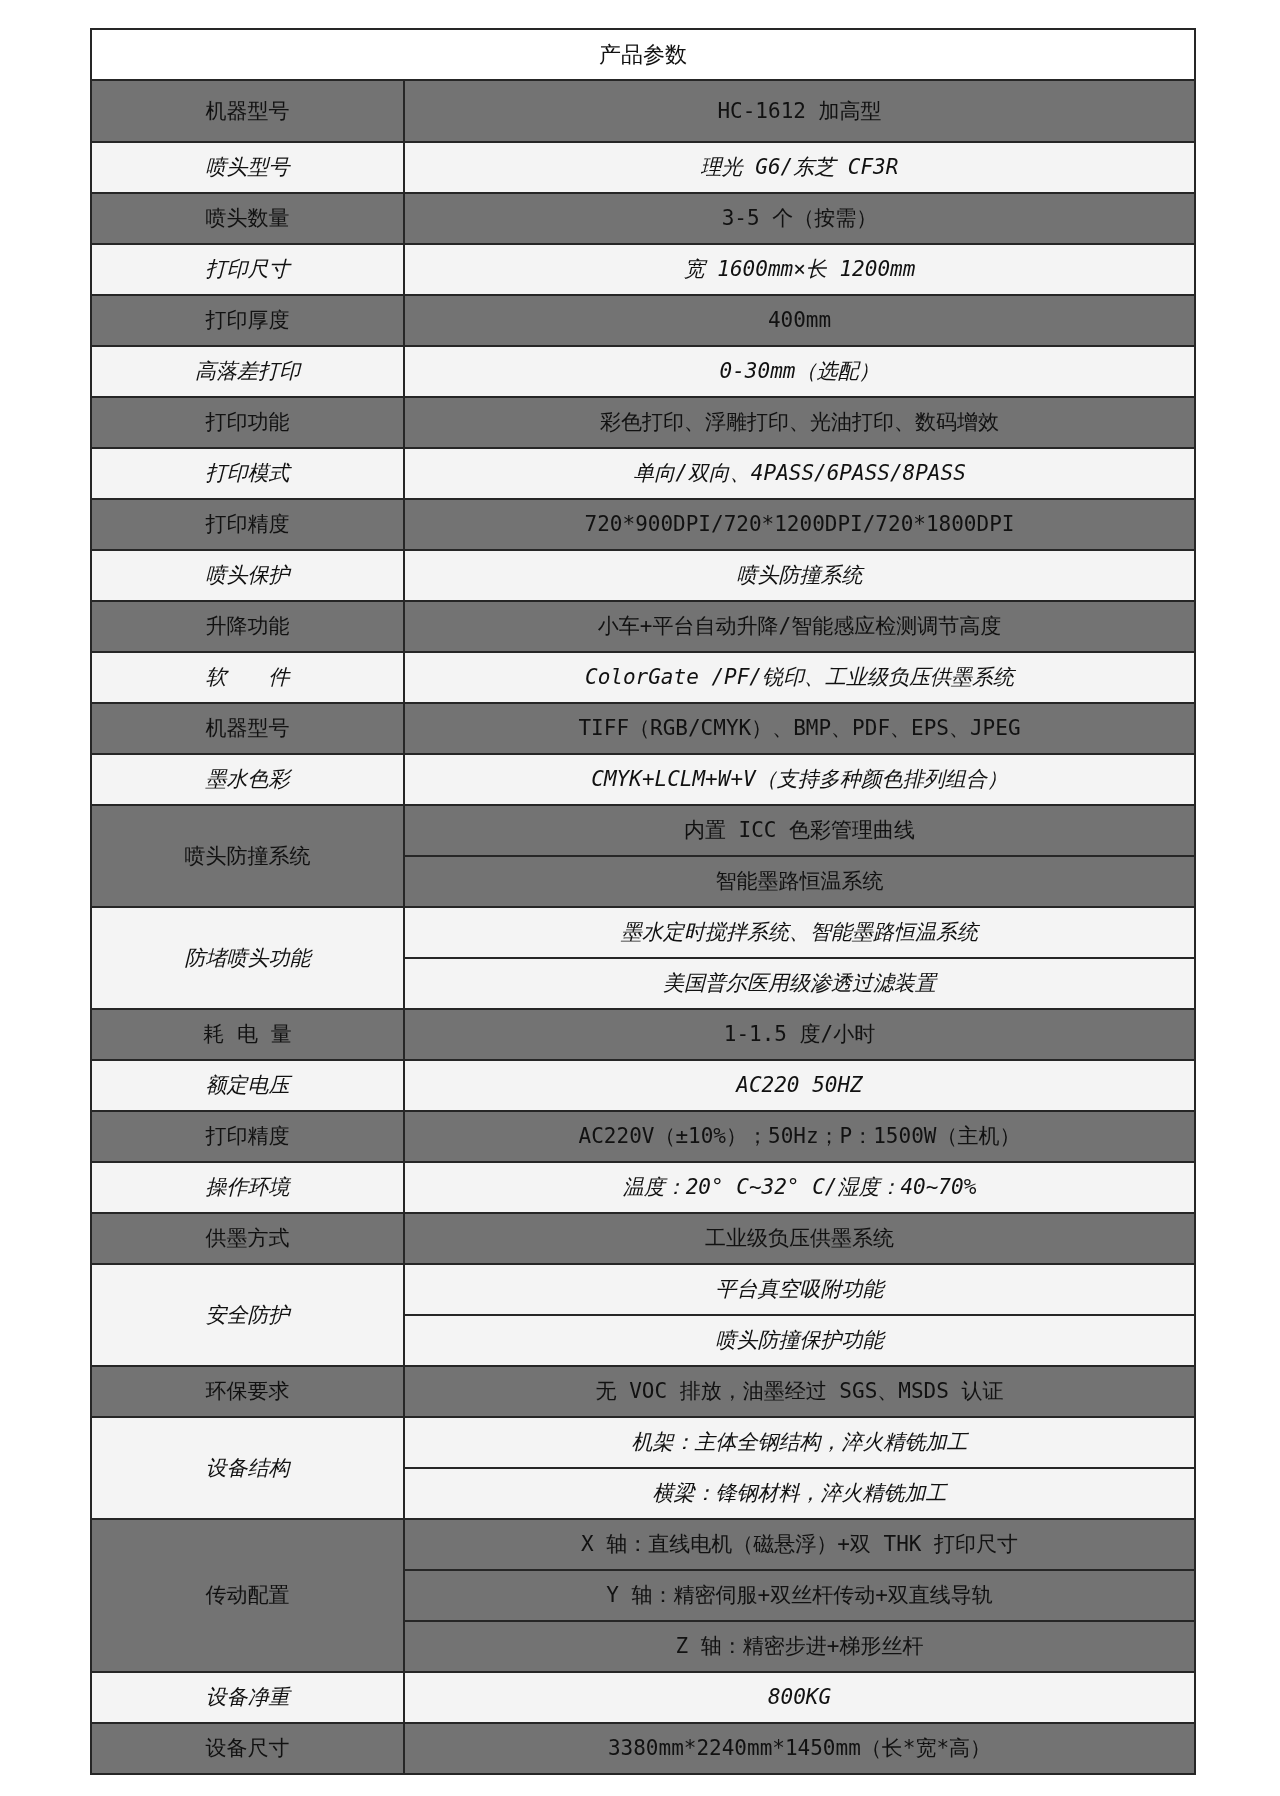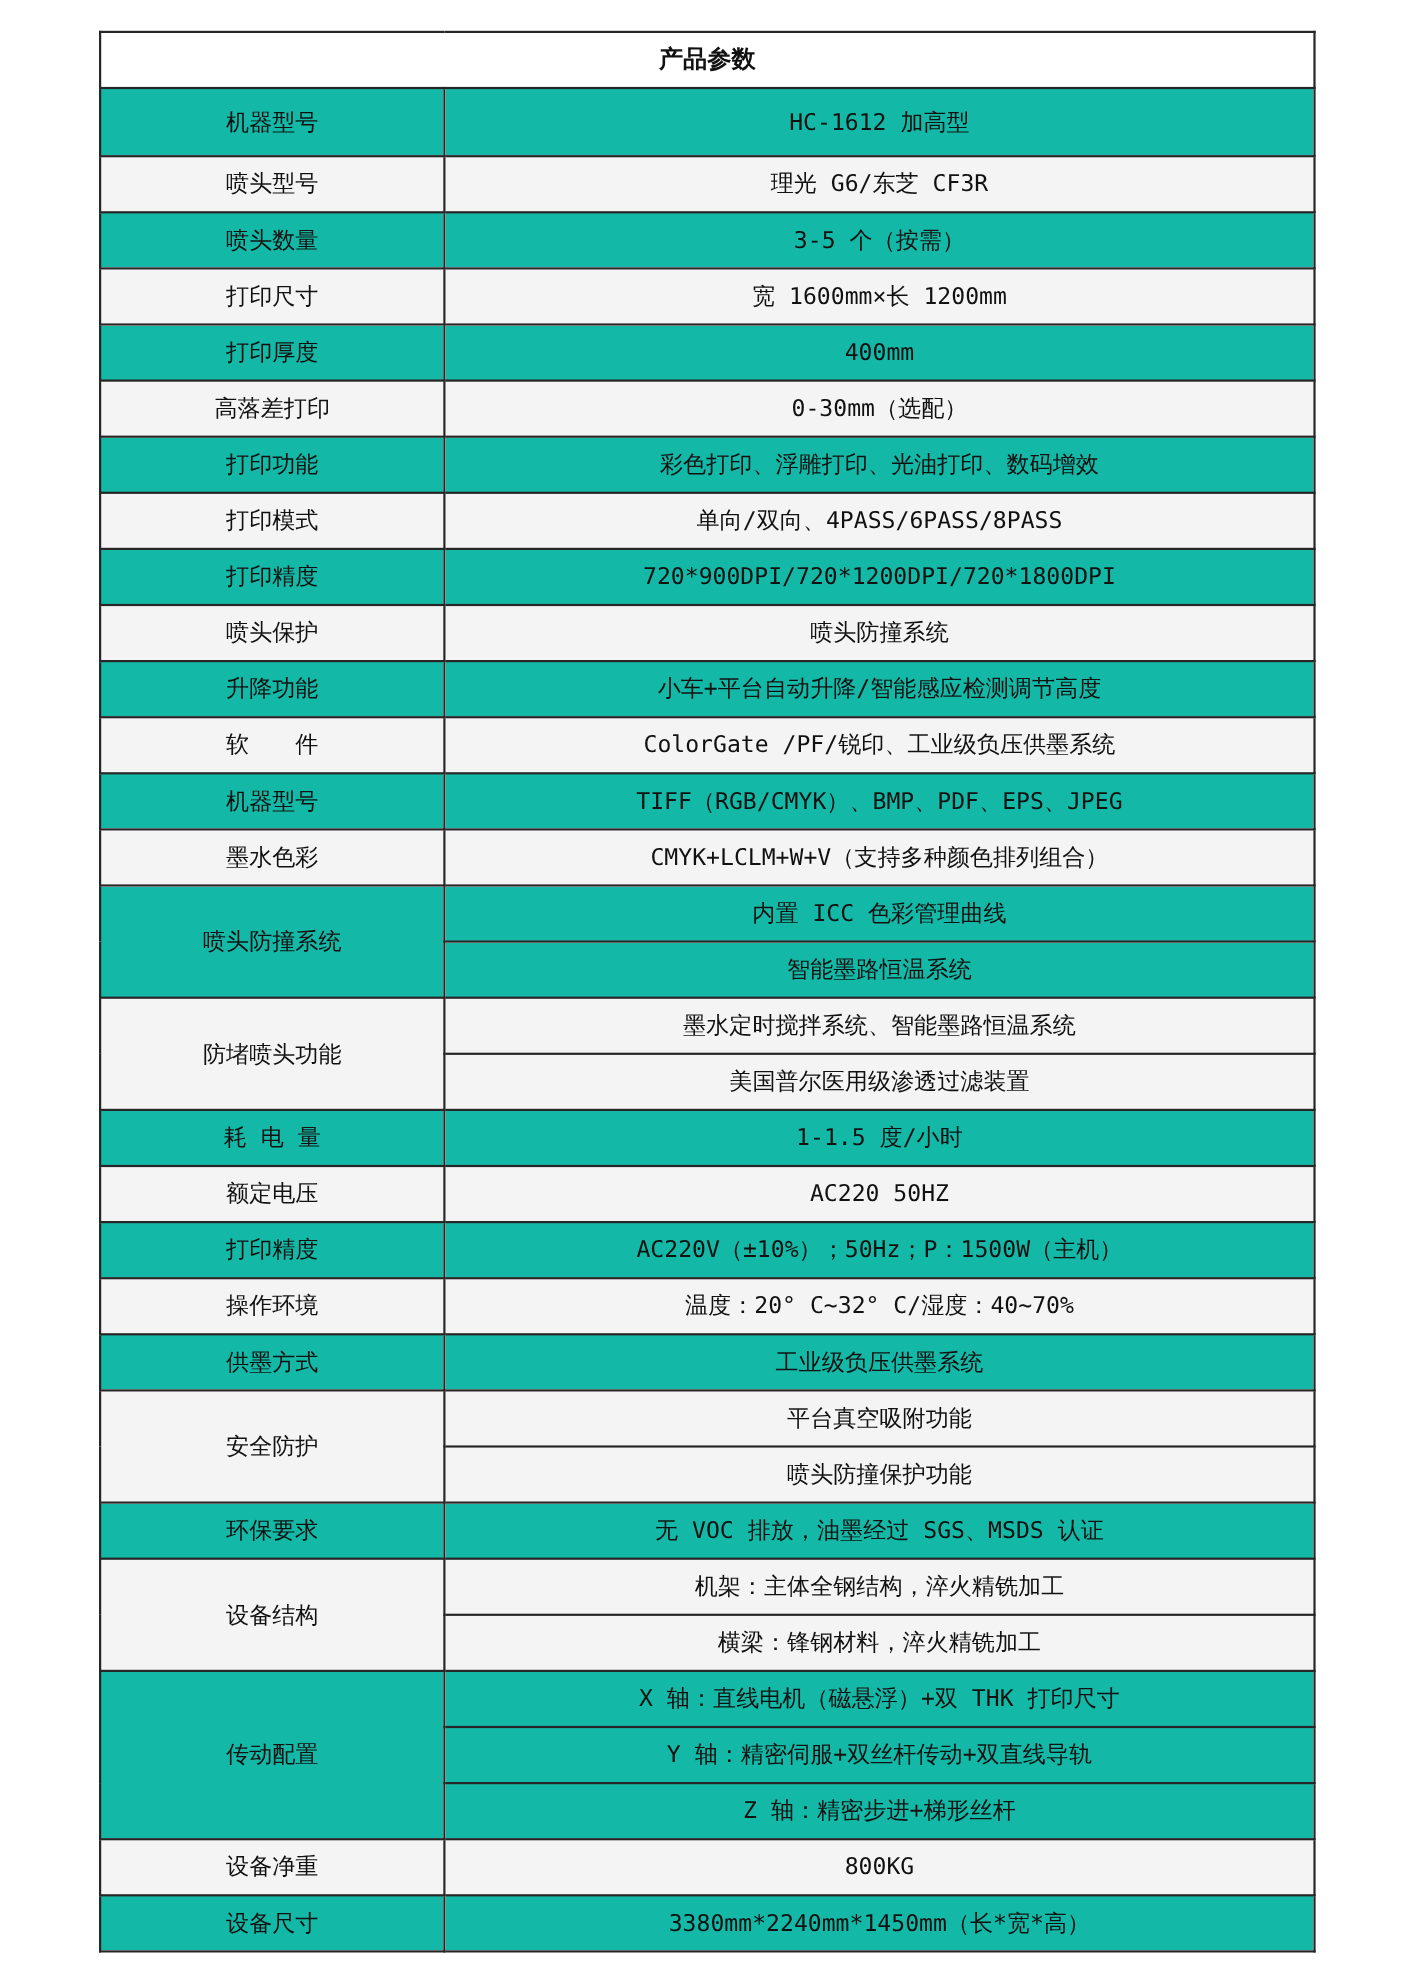--- a/index.html
+++ b/index.html
@@ -37,26 +37,25 @@
     text-align:center;
     vertical-align:middle;
     font-weight:normal;
     overflow:hidden;
     white-space:nowrap;
   }
   .spec-table .title-row th{
     height:50px;
     font-size:22px;
     background:#ffffff;
-    font-weight:bold;
   }
   .spec-table tr{height:51px;}
   .spec-table tr.tall{height:62px;}
-  .spec-table tr.shade-gray td{background:var(--stripe-color);}
-  .spec-table tr.shade-white td{background:#14b8a6;}
+  .spec-table tr.shade-gray td{background:var(--stripe-color);font-style:italic;}
+  .spec-table tr.shade-white td{background:#737373;}
 </style>
 </head>
 <body>
 
 <table class="spec-table">
   <colgroup>
     <col class="c-label">
     <col class="c-value">
   </colgroup>
   <thead>

